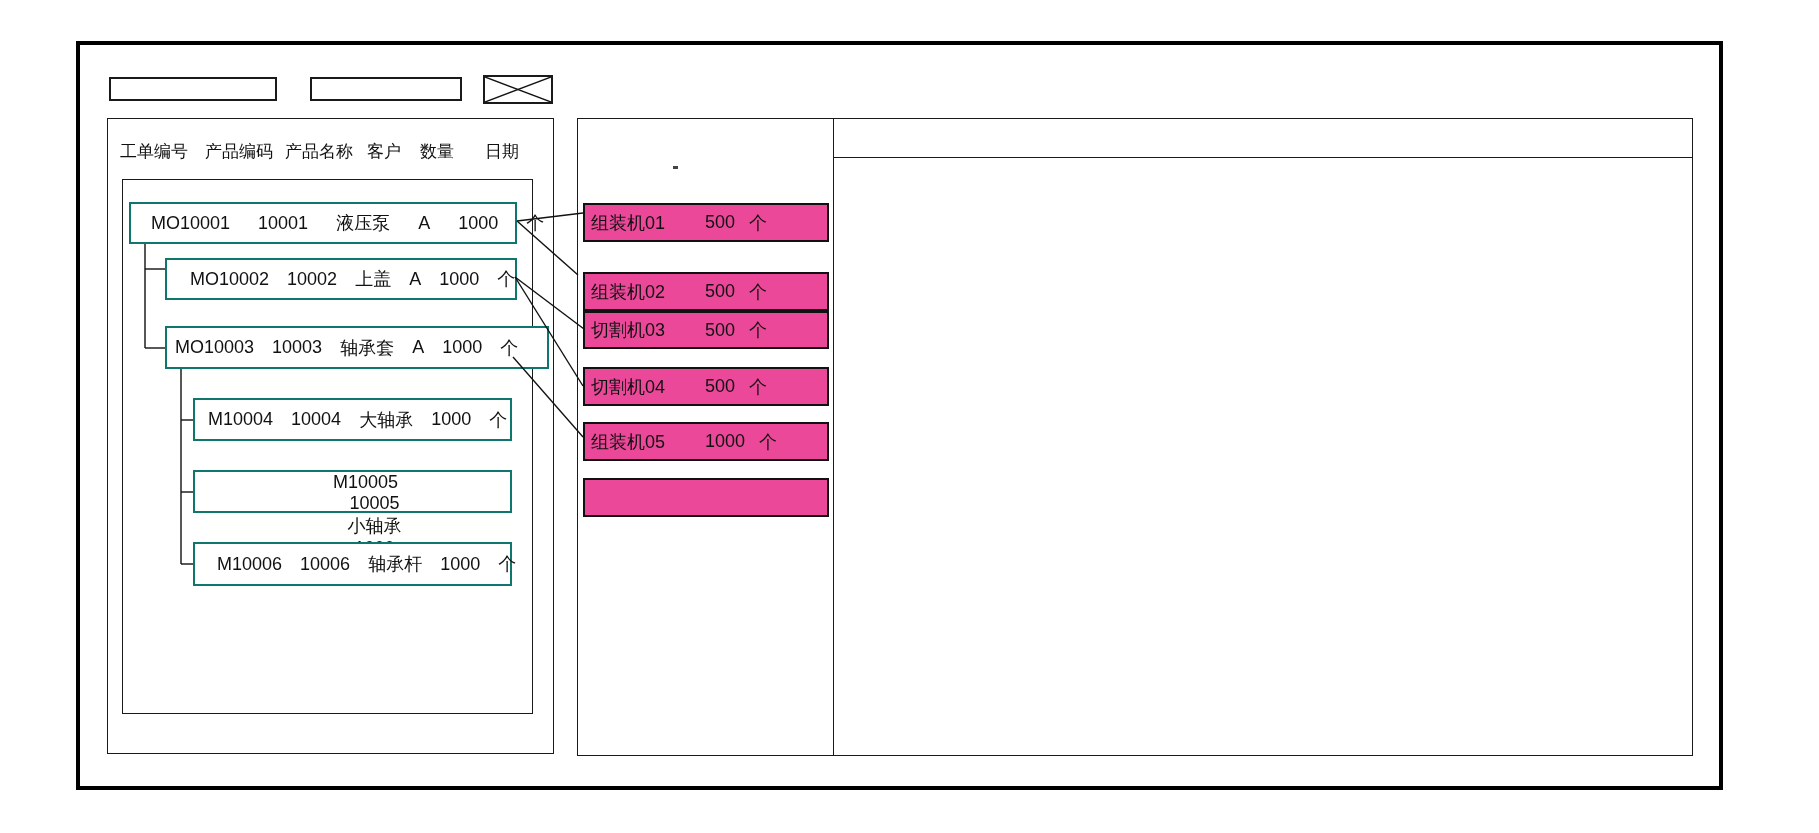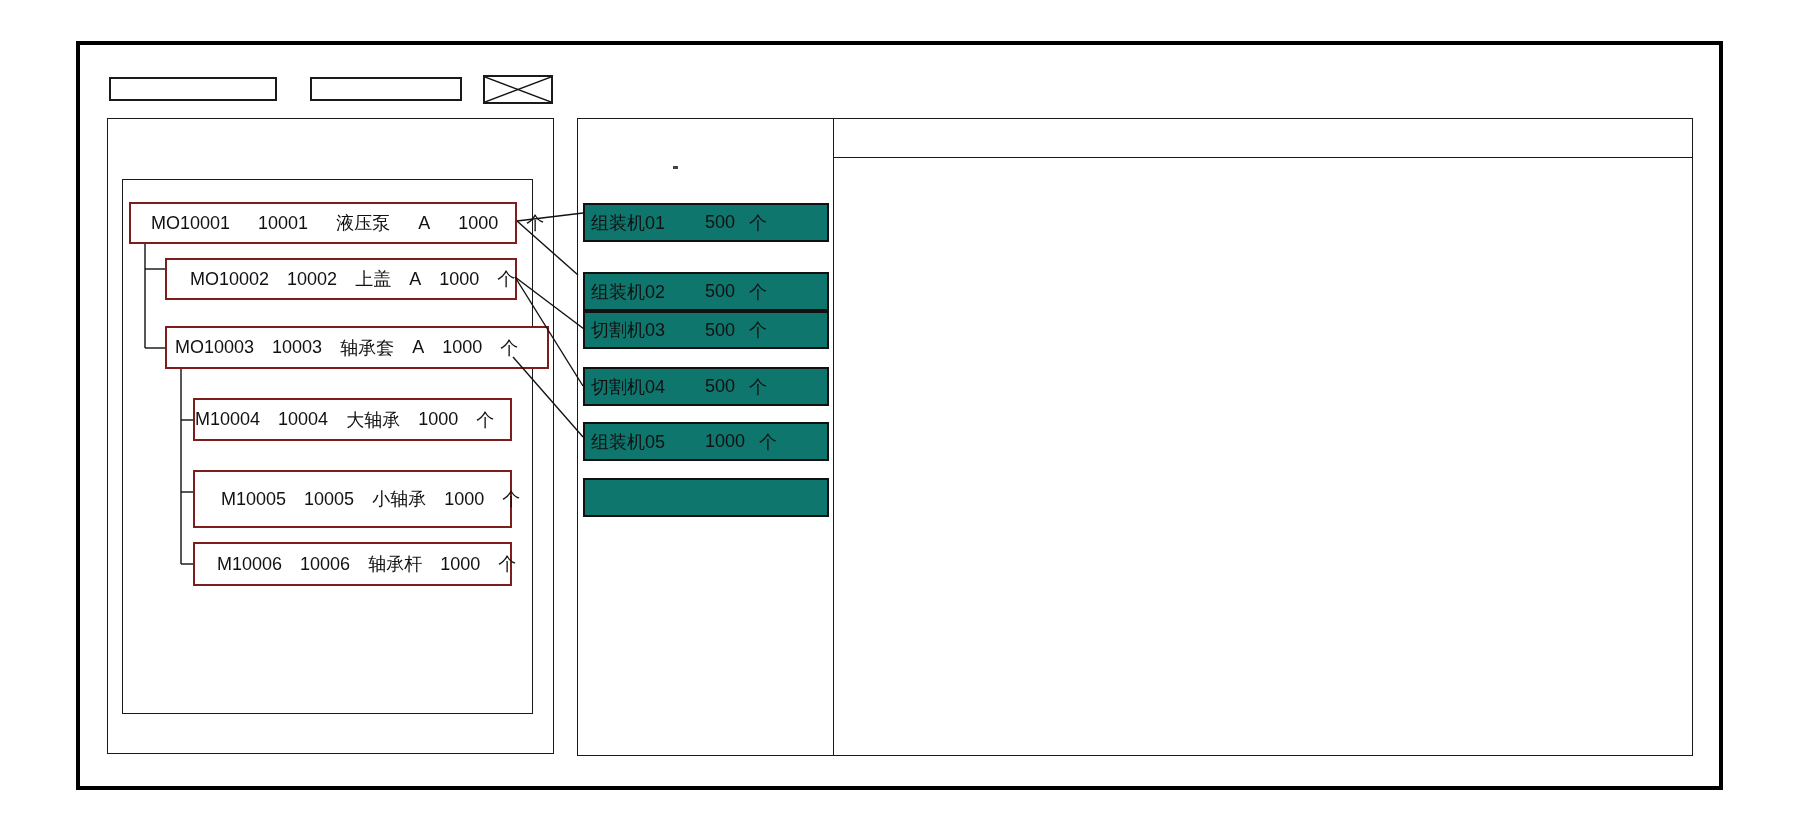--- a/index.html
+++ b/index.html
@@ -29,33 +29,33 @@
   
   .header-row{left:120px;top:140px;height:22px;display:flex;align-items:center;
               font-size:17px;white-space:pre;}
   .header-row span:nth-child(2){margin-left:17px;}
   .header-row span:nth-child(3){margin-left:12px;}
   .header-row span:nth-child(4){margin-left:14px;}
   .header-row span:nth-child(5){margin-left:19px;}
   .header-row span:nth-child(6){margin-left:31px;}
 
   
-  .obox{border:2px solid #7f1d1d;background:#fff;display:flex;align-items:center;
+  .obox{border:2px solid #0f766e;background:#fff;display:flex;align-items:center;
         font-size:18px;white-space:pre;}
   .obox span+span{margin-left:18px;}
   .obox-0{left:129px;top:202px;width:388px;height:42px;padding-left:20px;}
   .obox-0 span+span{margin-left:28px;}
   .obox-1{left:165px;top:258px;width:352px;height:42px;padding-left:23px;}
   .obox-2{left:165px;top:326px;width:384px;height:43px;padding-left:8px;}
-  .obox-3{left:193px;top:398px;width:319px;height:43px;}
-  .obox-4{left:193px;top:470px;width:319px;height:58px;padding-left:26px;}
+  .obox-3{left:193px;top:398px;width:319px;height:43px;padding-left:13px;}
+  .obox-4{left:193px;top:470px;width:319px;height:43px;padding-left:26px;flex-direction:column;}
   .obox-5{left:193px;top:542px;width:319px;height:44px;padding-left:22px;}
 
   
-  .mbox{border:2px solid #111;background:#0f766e;display:flex;align-items:center;
+  .mbox{border:2px solid #111;background:#ec4899;display:flex;align-items:center;
         font-size:18px;white-space:pre;left:583px;width:246px;padding-left:6px;}
   .mbox span:nth-child(2){margin-left:40px;}
   .mbox span:nth-child(3){margin-left:14px;}
   .mbox-0{top:203px;height:39px;}
   .mbox-1{top:272px;height:39px;}
   .mbox-2{top:311px;height:38px;}
   .mbox-3{top:367px;height:39px;}
   .mbox-4{top:422px;height:39px;}
   .mbox-5{top:478px;height:39px;}
 
@@ -75,20 +75,28 @@
   <div class="abs tb-field tb-field2"></div>
   <div class="abs xbox">
     <svg viewBox="0 0 70 29" preserveAspectRatio="none">
       <line x1="0" y1="0" x2="70" y2="29" stroke="#111" stroke-width="1.6"></line>
       <line x1="70" y1="0" x2="0" y2="29" stroke="#111" stroke-width="1.6"></line>
     </svg>
   </div>
 
   <div class="abs panel left-panel"></div>
 
+  <div class="abs header-row">
+    <span>工单编号</span>
+    <span>产品编码</span>
+    <span>产品名称</span>
+    <span>客户</span>
+    <span>数量</span>
+    <span>日期</span>
+  </div>
 
   <div class="abs panel tree-container"></div>
 
   <div class="abs obox obox-0">
     <span>MO10001</span>
     <span>10001</span>
     <span>液压泵</span>
     <span>A</span>
     <span>1000</span>
     <span>个</span>

